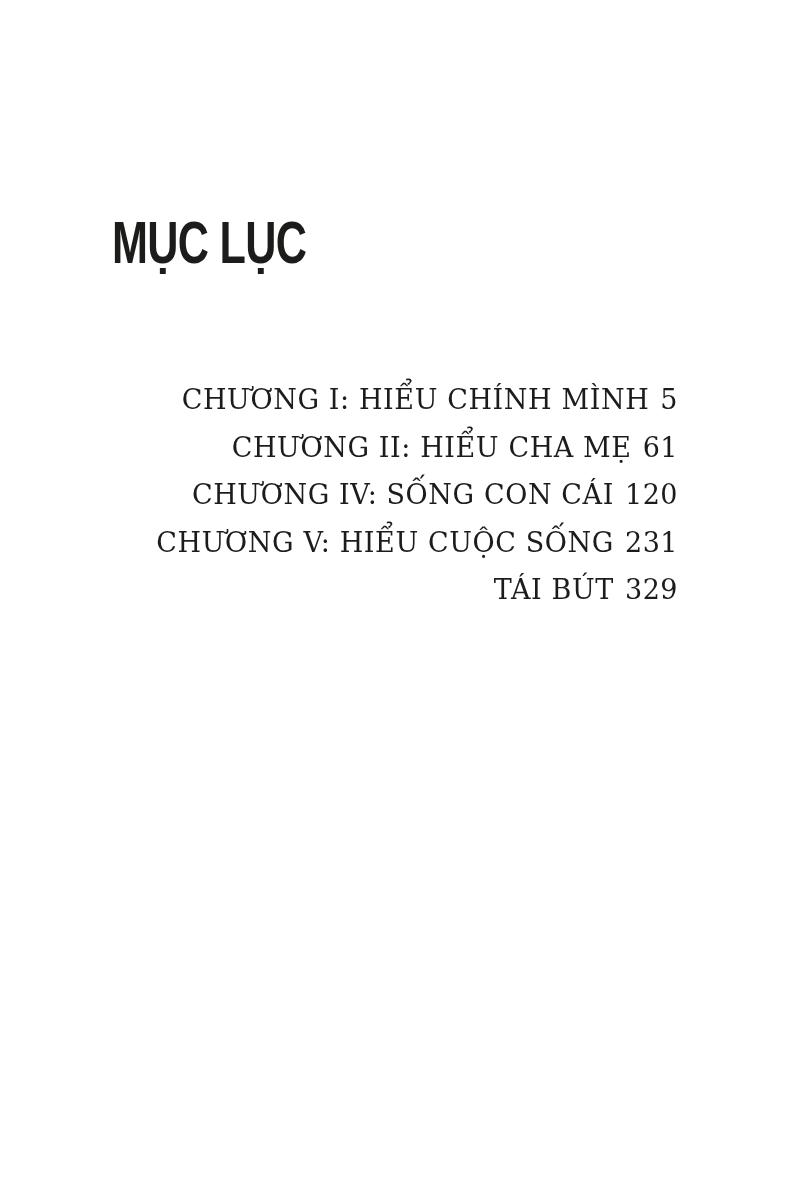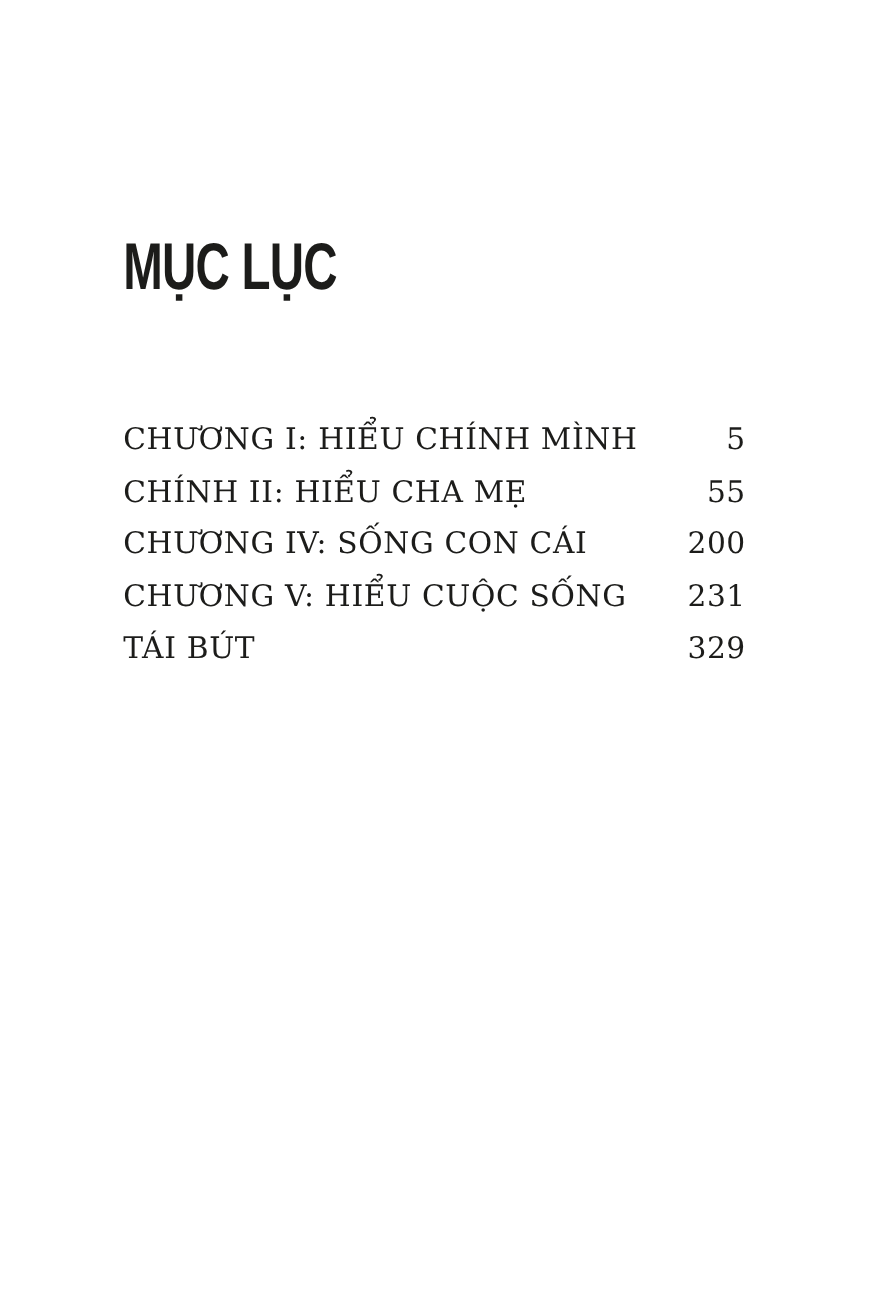--- a/index.html
+++ b/index.html
@@ -32,23 +32,24 @@
     white-space: nowrap;
   }
   .toc {
     position: absolute;
     left: 112px;
     top: 384px;
     width: 566px;
   }
   .toc-row {
     display: flex;
-    justify-content: space-between;
+    justify-content: flex-end;
     align-items: baseline;
     height: 47.6px;
+    gap: 11px;
   }
   .toc-label {
     font-size: 27px;
     letter-spacing: 0.6px;
     white-space: nowrap;
     color: #1c1c1a;
   }
   .toc-page {
     font-size: 27px;
     letter-spacing: 0.5px;
@@ -64,28 +65,28 @@
   <h1 class="title">MỤC LỤC</h1>
 
   <div class="toc">
 
     <div class="toc-row">
       <span class="toc-label">CHƯƠNG I: HIỂU CHÍNH MÌNH</span>
       <span class="toc-page">5</span>
     </div>
 
     <div class="toc-row">
-      <span class="toc-label">CHÍNH II: HIỂU CHA MẸ</span>
-      <span class="toc-page">55</span>
+      <span class="toc-label">CHƯƠNG II: HIỂU CHA MẸ</span>
+      <span class="toc-page">61</span>
     </div>
 
 
     <div class="toc-row">
       <span class="toc-label">CHƯƠNG IV: SỐNG CON CÁI</span>
-      <span class="toc-page">200</span>
+      <span class="toc-page">120</span>
     </div>
 
     <div class="toc-row">
       <span class="toc-label">CHƯƠNG V: HIỂU CUỘC SỐNG</span>
       <span class="toc-page">231</span>
     </div>
 
     <div class="toc-row">
       <span class="toc-label">TÁI BÚT</span>
       <span class="toc-page">329</span>

